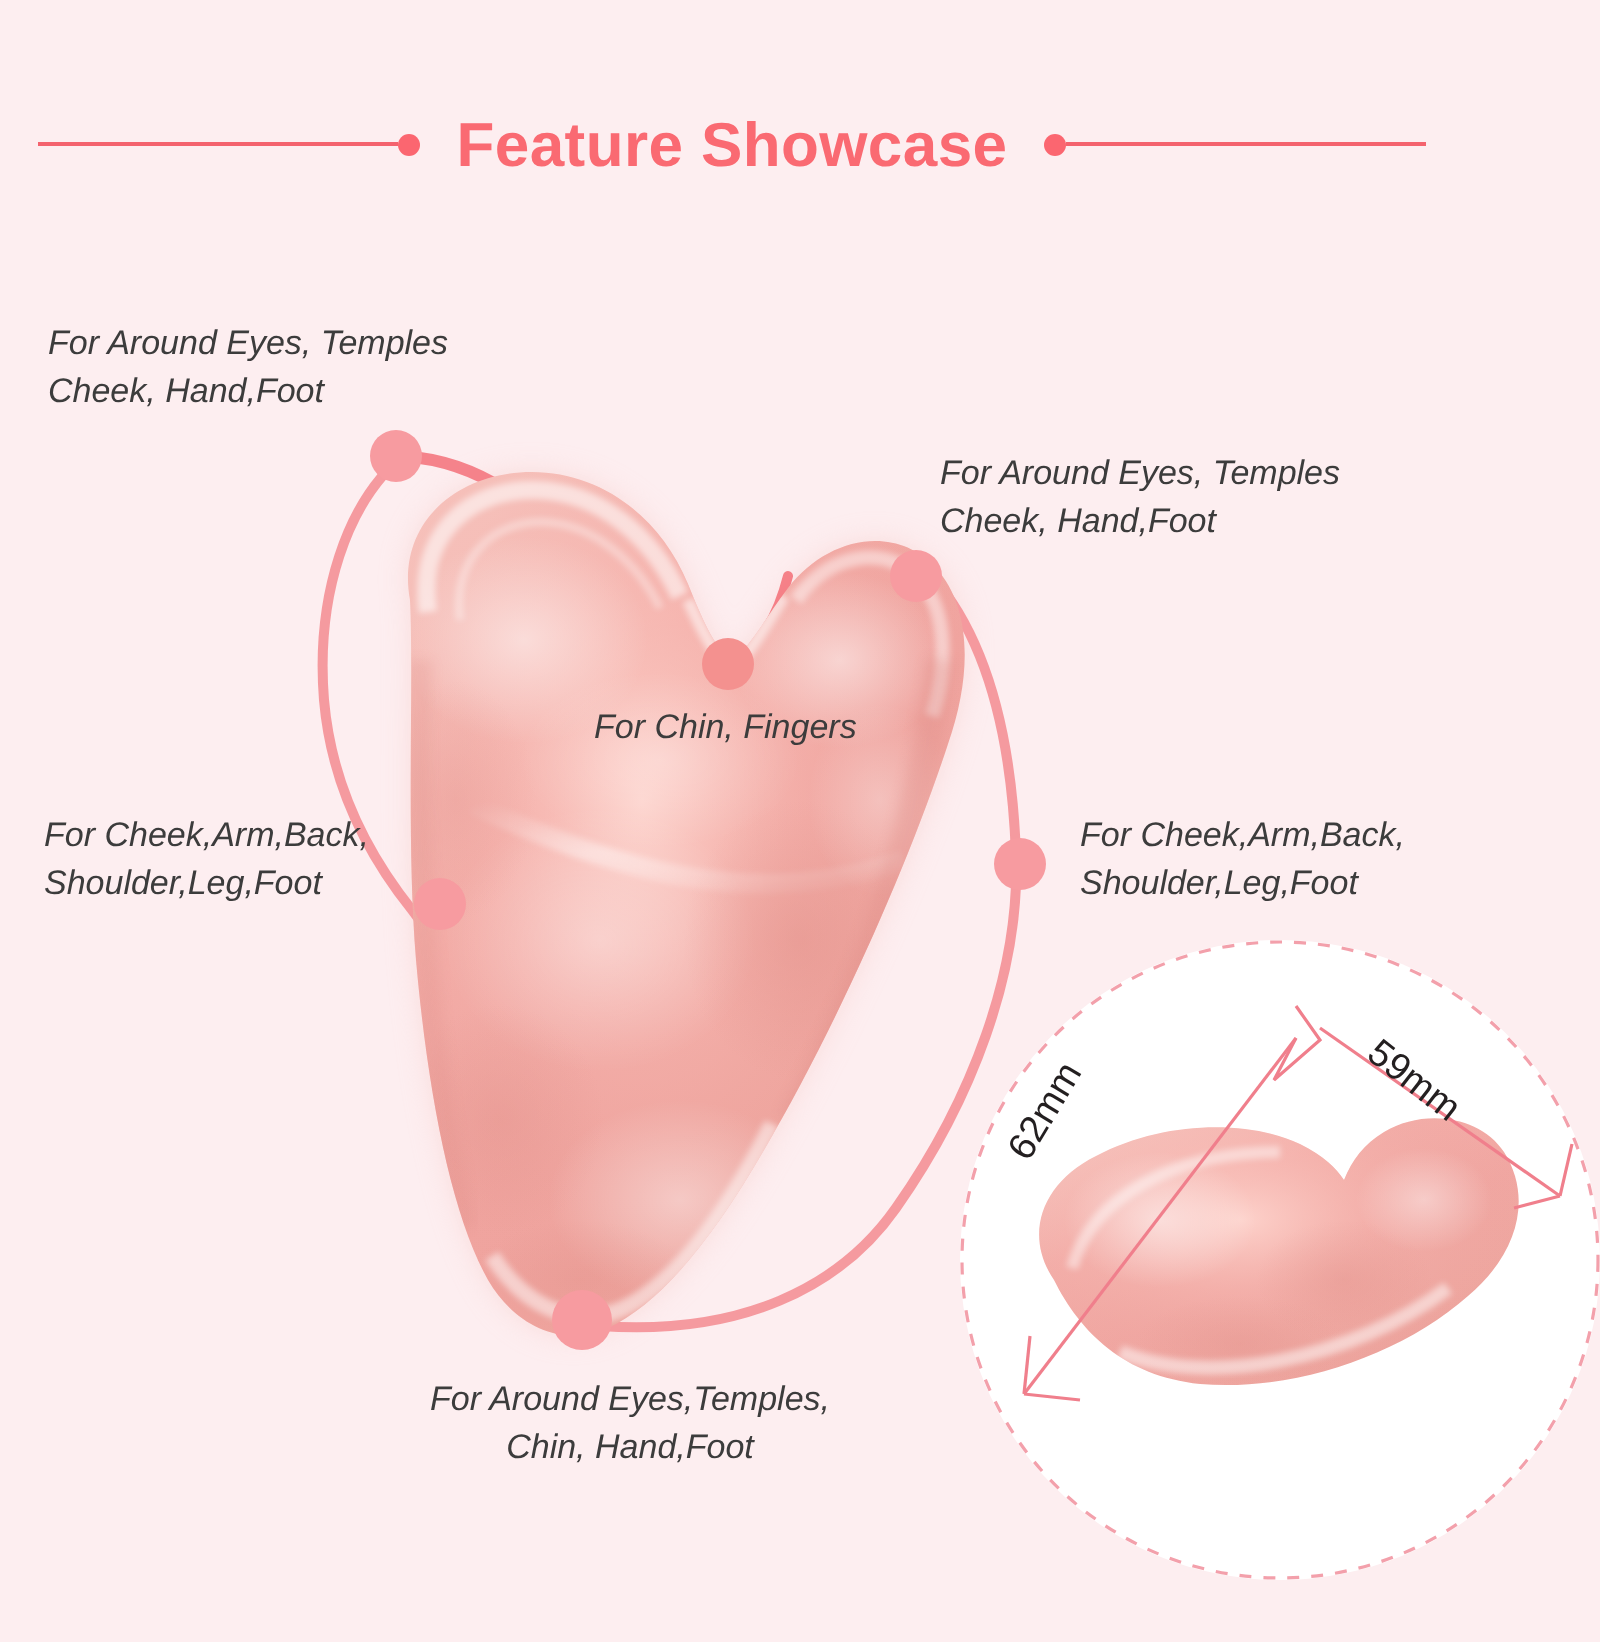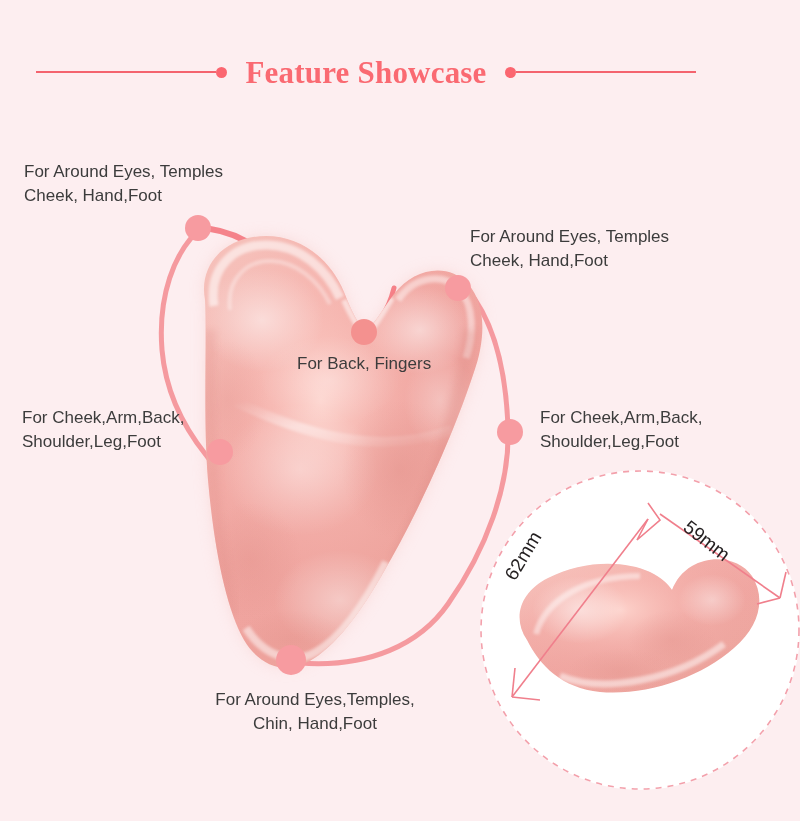--- a/index.html
+++ b/index.html
@@ -24,21 +24,20 @@
   
   #title-bar {
     position: absolute;
     left: 0;
     top: 48px;
     width: 732px;
     height: 48px;
     display: flex;
     align-items: center;
     justify-content: center;
-    font-family: Liberation Serif, serif;
   }
   .title-rule {
     height: 1.5px;
     background: #f4636e;
     flex: 0 0 auto;
   }
   .title-rule.left  { width: 180px; }
   .title-rule.right { width: 180px; }
   .title-dot {
     width: 11px;
@@ -66,20 +65,21 @@
     height: 821px;
   }
 
   
   .callout {
     position: absolute;
     font-size: 17px;
     line-height: 1.42;
     color: #3c3c3c;
     white-space: pre-line;
+    font-style: italic;
   }
   #callout-tl { left: 24px;  top: 160px; }
   #callout-tr { left: 470px; top: 225px; }
   #callout-center { left: 297px; top: 352px; }
   #callout-ml { left: 22px;  top: 406px; }
   #callout-mr { left: 540px; top: 406px; }
   #callout-bottom {
     left: 150px;
     top: 688px;
     width: 330px;
@@ -305,21 +305,21 @@
       </g>
     </g>
   </svg>
 
   <div class="callout" id="callout-tl">For Around Eyes, Temples
 Cheek, Hand,Foot</div>
 
   <div class="callout" id="callout-tr">For Around Eyes, Temples
 Cheek, Hand,Foot</div>
 
-  <div class="callout" id="callout-center">For Back, Fingers</div>
+  <div class="callout" id="callout-center">For Chin, Fingers</div>
 
   <div class="callout" id="callout-ml">For Cheek,Arm,Back,
 Shoulder,Leg,Foot</div>
 
   <div class="callout" id="callout-mr">For Cheek,Arm,Back,
 Shoulder,Leg,Foot</div>
 
   <div class="callout" id="callout-bottom">For Around Eyes,Temples,
 Chin, Hand,Foot</div>
 

